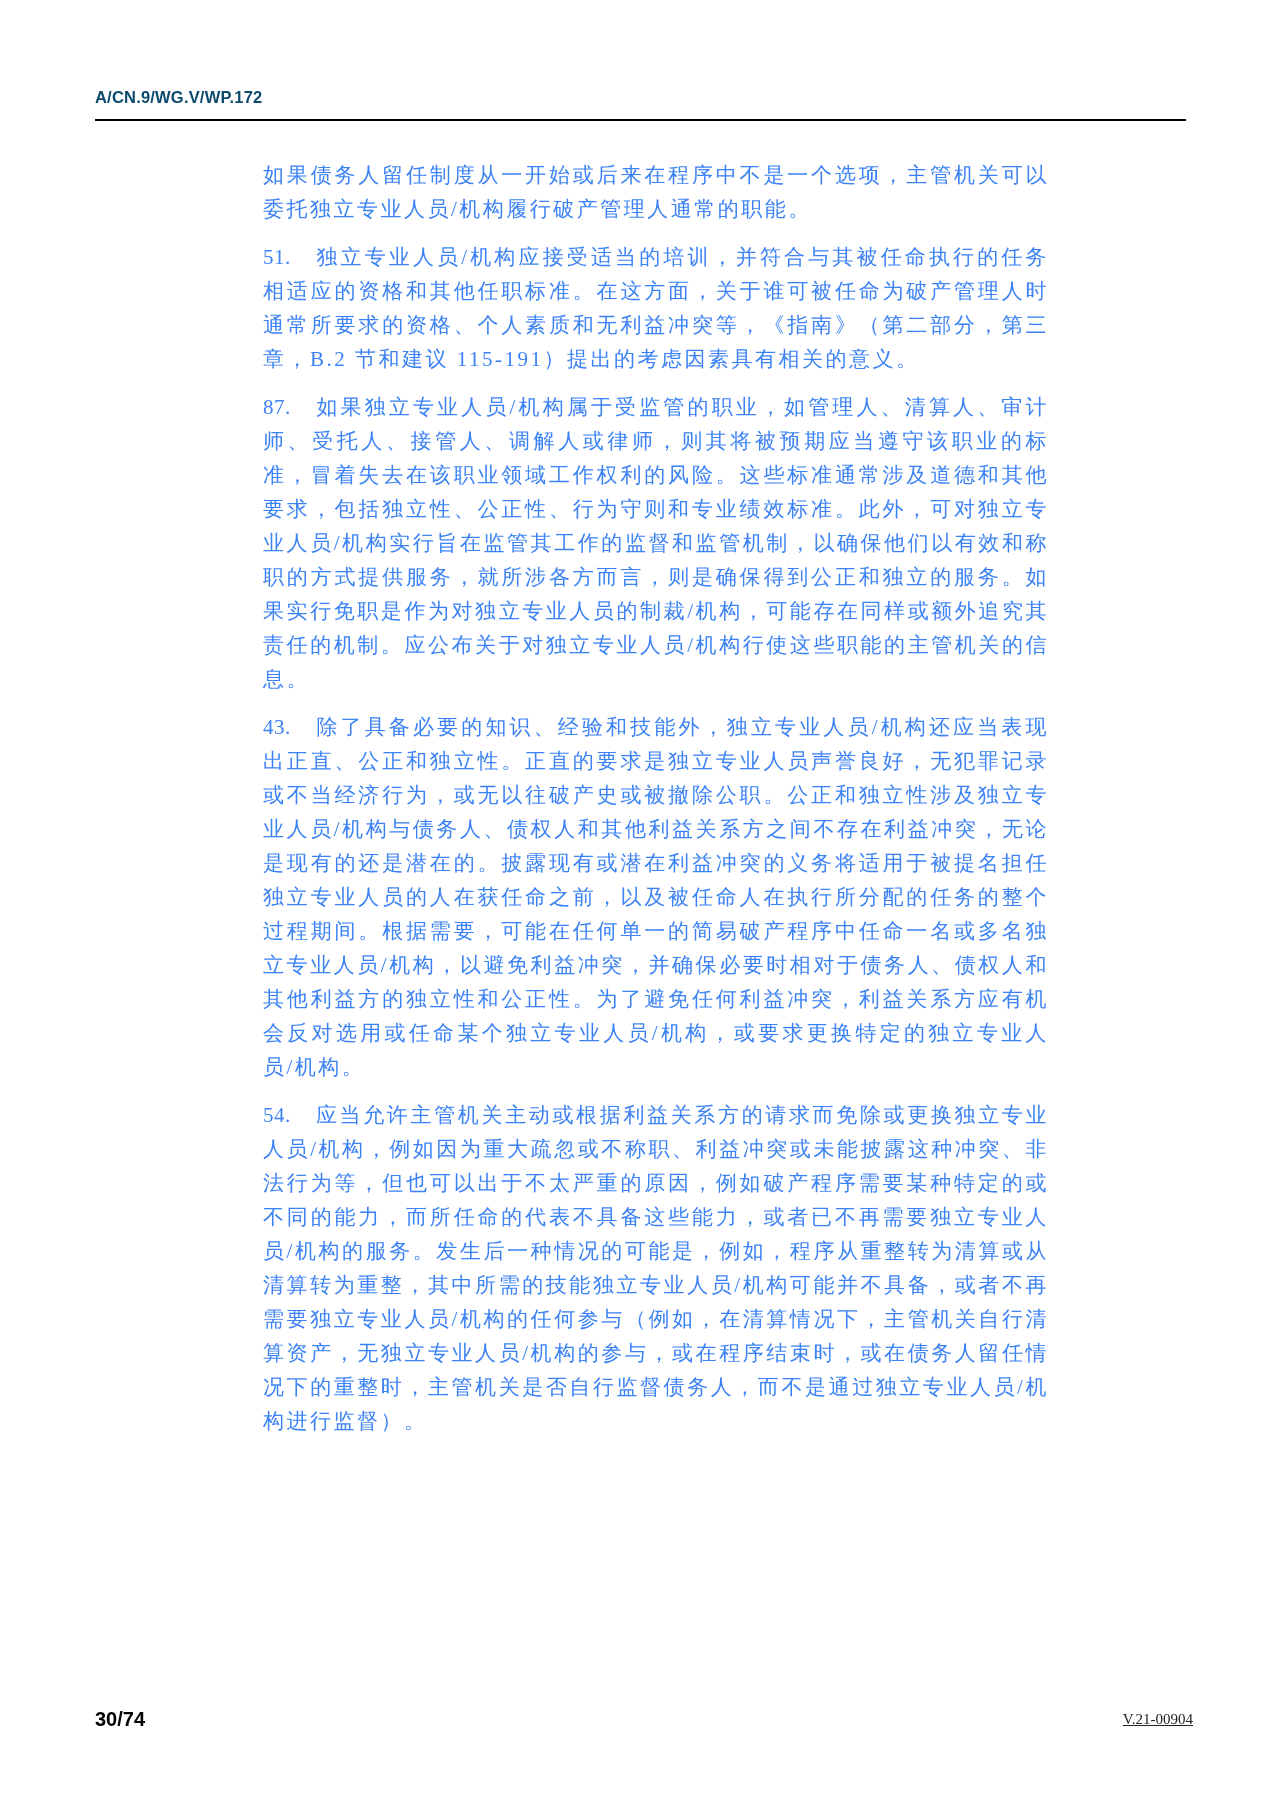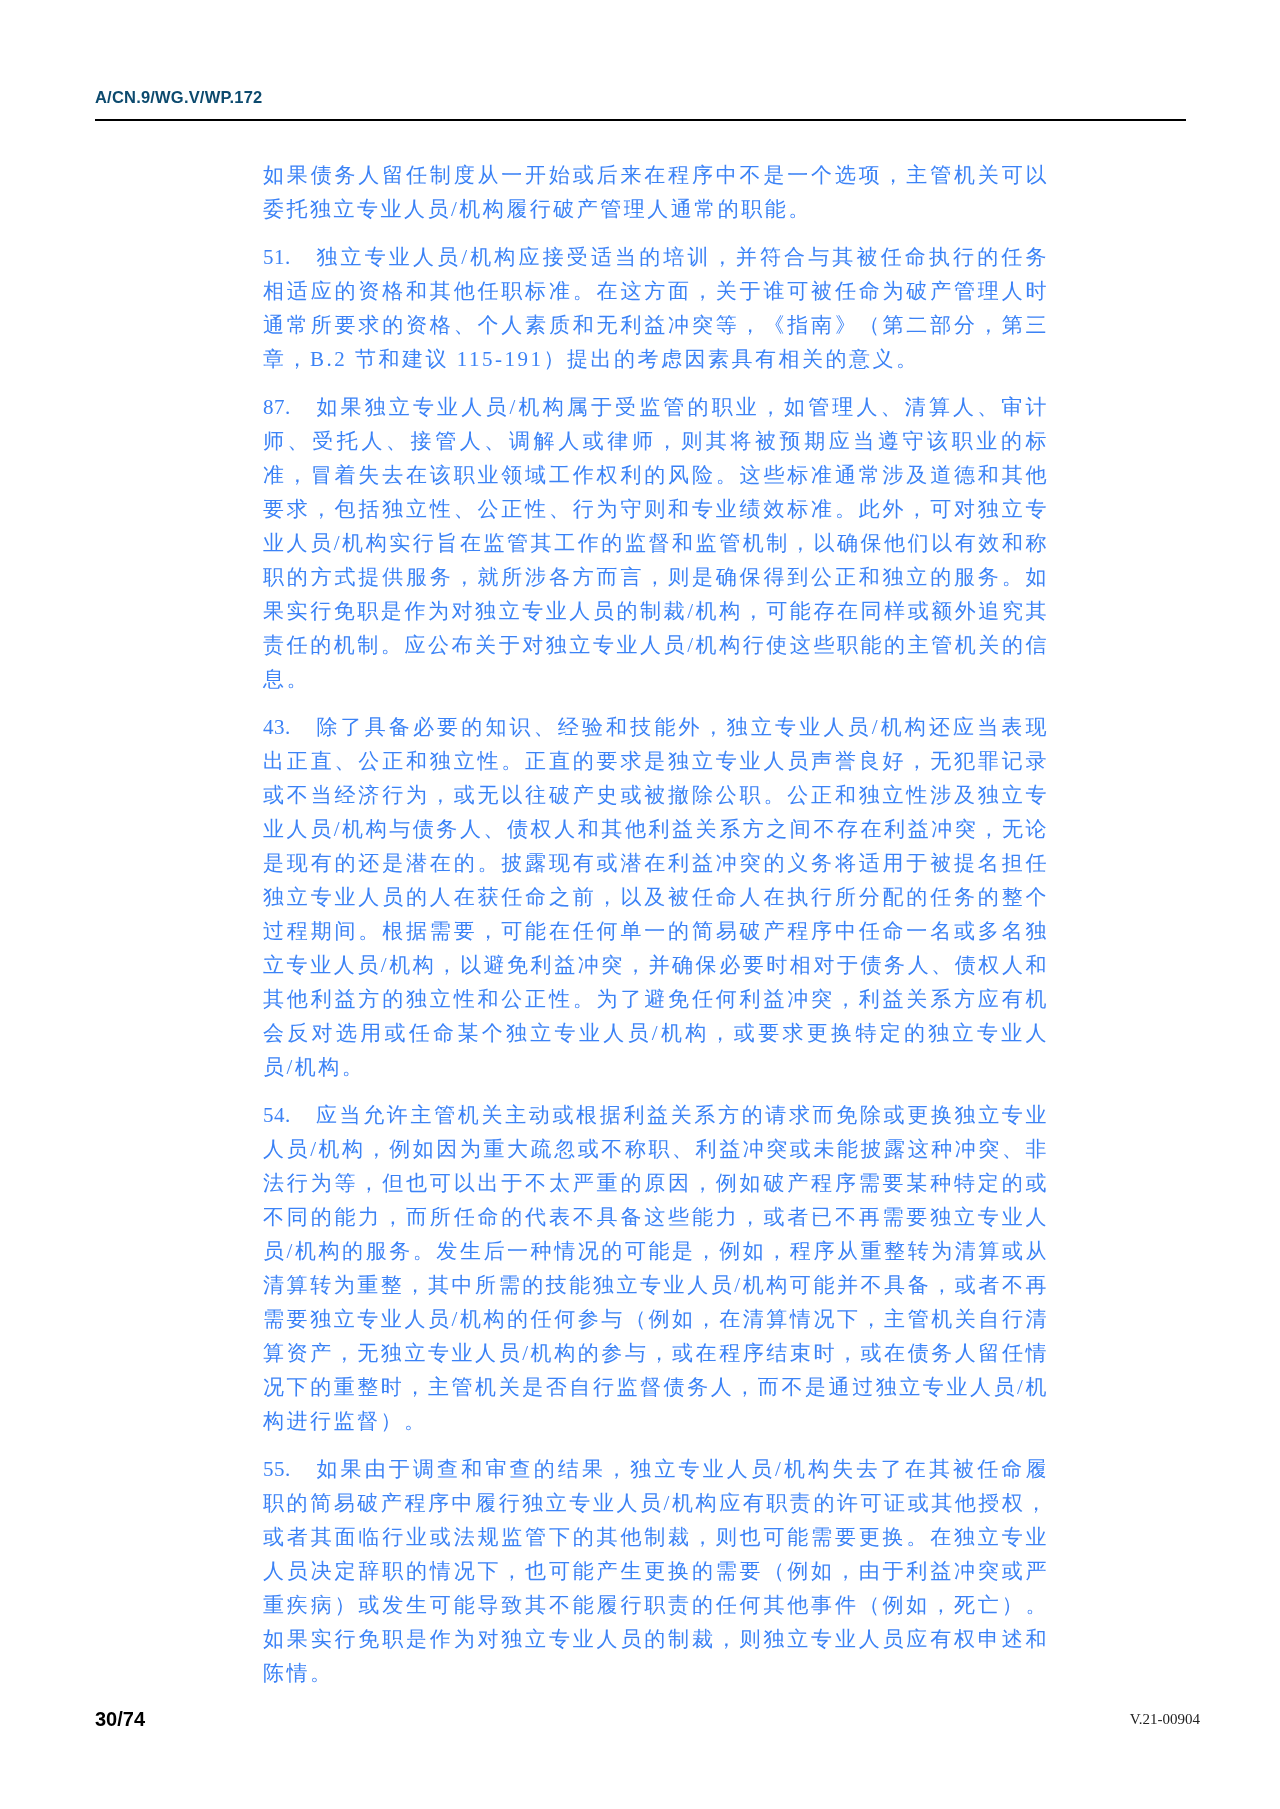--- a/index.html
+++ b/index.html
@@ -59,25 +59,26 @@
     position: absolute;
     left: 95px;
     top: 1708px;
     font-family: "Liberation Sans", sans-serif;
     font-weight: bold;
     font-size: 20px;
     color: #000000;
   }
   .doc-id {
     position: absolute;
-    right: 80px;
+    right: 87px;
     top: 1711px;
     font-family: "Liberation Serif", serif;
     font-size: 15px;
     color: #222222;
+    text-decoration: underline;
   }
 </style>
 </head>
 <body>
 
 <div class="page">
 
   <div class="doc-symbol">A/CN.9/WG.V/WP.172</div>
 
   <div class="header-rule"></div>
@@ -95,23 +96,20 @@
     </p>
 
     <p>
       <span class="para-num">43.</span><span>除了具备必要的知识、经验和技能外，独立专业人员/机构还应当表现出正直、公正和独立性。正直的要求是独立专业人员声誉良好，无犯罪记录或不当经济行为，或无以往破产史或被撤除公职。公正和独立性涉及独立专业人员/机构与债务人、债权人和其他利益关系方之间不存在利益冲突，无论是现有的还是潜在的。披露现有或潜在利益冲突的义务将适用于被提名担任独立专业人员的人在获任命之前，以及被任命人在执行所分配的任务的整个过程期间。根据需要，可能在任何单一的简易破产程序中任命一名或多名独立专业人员/机构，以避免利益冲突，并确保必要时相对于债务人、债权人和其他利益方的独立性和公正性。为了避免任何利益冲突，利益关系方应有机会反对选用或任命某个独立专业人员/机构，或要求更换特定的独立专业人员/机构。</span>
     </p>
 
     <p>
       <span class="para-num">54.</span><span>应当允许主管机关主动或根据利益关系方的请求而免除或更换独立专业人员/机构，例如因为重大疏忽或不称职、利益冲突或未能披露这种冲突、非法行为等，但也可以出于不太严重的原因，例如破产程序需要某种特定的或不同的能力，而所任命的代表不具备这些能力，或者已不再需要独立专业人员/机构的服务。发生后一种情况的可能是，例如，程序从重整转为清算或从清算转为重整，其中所需的技能独立专业人员/机构可能并不具备，或者不再需要独立专业人员/机构的任何参与（例如，在清算情况下，主管机关自行清算资产，无独立专业人员/机构的参与，或在程序结束时，或在债务人留任情况下的重整时，主管机关是否自行监督债务人，而不是通过独立专业人员/机构进行监督）。</span>
     </p>
 
-    <p>
-      <span class="para-num">55.</span><span>如果由于调查和审查的结果，独立专业人员/机构失去了在其被任命履职的简易破产程序中履行独立专业人员/机构应有职责的许可证或其他授权，或者其面临行业或法规监管下的其他制裁，则也可能需要更换。在独立专业人员决定辞职的情况下，也可能产生更换的需要（例如，由于利益冲突或严重疾病）或发生可能导致其不能履行职责的任何其他事件（例如，死亡）。如果实行免职是作为对独立专业人员的制裁，则独立专业人员应有权申述和陈情。</span>
-    </p>
 
 
   </div>
 
   <div class="page-number">30/74</div>
 
   <div class="doc-id">V.21-00904</div>
 
 </div>
 

